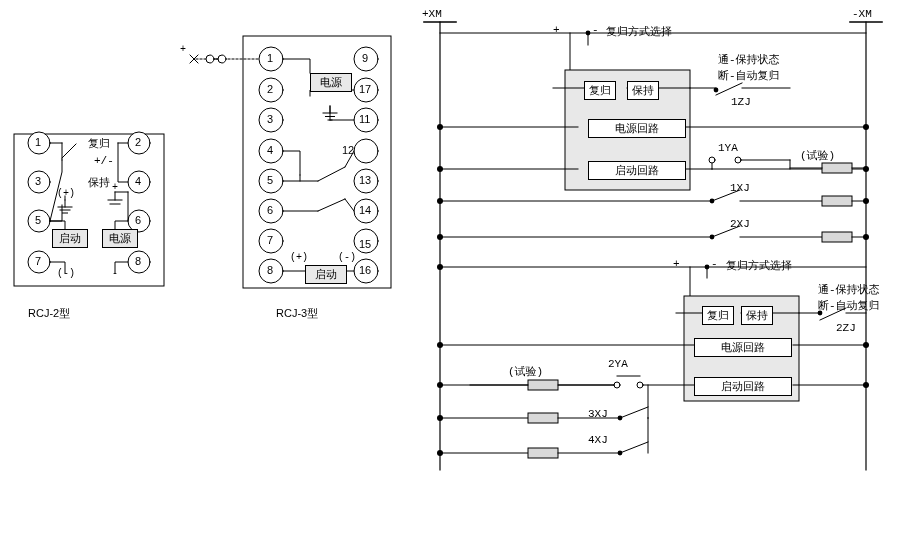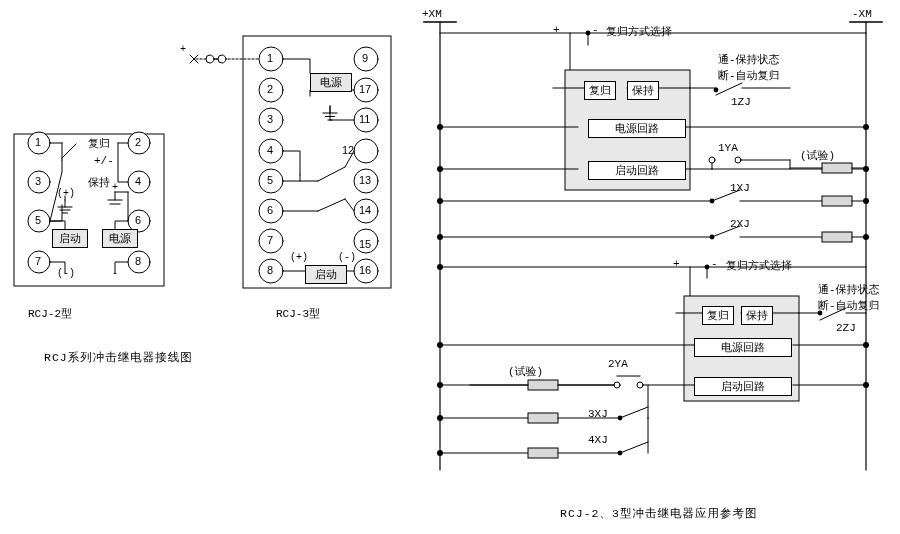--- a/index.html
+++ b/index.html
@@ -6,21 +6,21 @@
   body{
     width:900px;height:534px;
     background:#ffffff;
     font-family:"Liberation Sans", sans-serif;
     color:#000;
     position:relative;
     overflow:hidden;
   }
   .stage{position:absolute;left:0;top:0;width:900px;height:534px;}
   svg{position:absolute;left:0;top:0;width:900px;height:534px;}
-  .cap{position:absolute;font-family:Liberation Mono, monospace;font-size:11.5px;letter-spacing:1px;white-space:nowrap;}
+  .cap{position:absolute;font-family:Liberation Sans, sans-serif;font-size:11.5px;letter-spacing:1px;white-space:nowrap;}
   .term{position:absolute;font-size:11px;}
   .boxlbl{
     position:absolute;border:1px solid #000;background:#fff;
     font-family:"DejaVu Sans", sans-serif;font-size:11px;
     padding:1px 4px;white-space:nowrap;text-align:center;
   }
   .plain{position:absolute;font-family:Liberation Mono, monospace;font-size:11px;white-space:nowrap;}
   .tiny{font-size:10px;}
 </style>
 </head>
@@ -274,21 +274,20 @@
   <div class="term" style="left:359px;top:238px;">15</div>
   <div class="term" style="left:359px;top:264px;">16</div>
 
   <div class="plain tiny" style="left:180px;top:44px;">+</div>
   <div class="boxlbl" style="left:310px;top:73px;width:32px;background:#e8e8e8;">电源</div>
   <div class="boxlbl" style="left:305px;top:265px;width:32px;background:#e8e8e8;">启动</div>
   <div class="plain tiny" style="left:290px;top:252px;">(+)</div>
   <div class="plain tiny" style="left:338px;top:252px;">(-)</div>
   <div class="cap" style="left:276px;top:306px;font-size:11px;letter-spacing:0;">RCJ-3型</div>
 
-  <div class="cap" style="left:44px;top:350px;">RCJ系列冲击继电器接线图</div>
 
   <div class="plain" style="left:422px;top:8px;">+XM</div>
   <div class="plain" style="left:852px;top:8px;">-XM</div>
 
   <div class="plain" style="left:553px;top:24px;">+</div>
   <div class="plain" style="left:592px;top:24px;">-</div>
   <div class="plain" style="left:606px;top:24px;">复归方式选择</div>
 
   <div class="boxlbl" style="left:584px;top:81px;">复归</div>
   <div class="boxlbl" style="left:627px;top:81px;">保持</div>
@@ -317,15 +316,14 @@
   <div class="plain" style="left:836px;top:322px;">2ZJ</div>
 
   <div class="boxlbl" style="left:694px;top:338px;width:88px;">电源回路</div>
   <div class="boxlbl" style="left:694px;top:377px;width:88px;">启动回路</div>
 
   <div class="plain" style="left:608px;top:358px;">2YA</div>
   <div class="plain" style="left:508px;top:364px;">(试验)</div>
   <div class="plain" style="left:588px;top:400px;margin-top:8px;">3XJ</div>
   <div class="plain" style="left:588px;top:434px;">4XJ</div>
 
-  <div class="cap" style="left:560px;top:506px;">RCJ-2、3型冲击继电器应用参考图</div>
 
 </div>
 
 </body></html>

